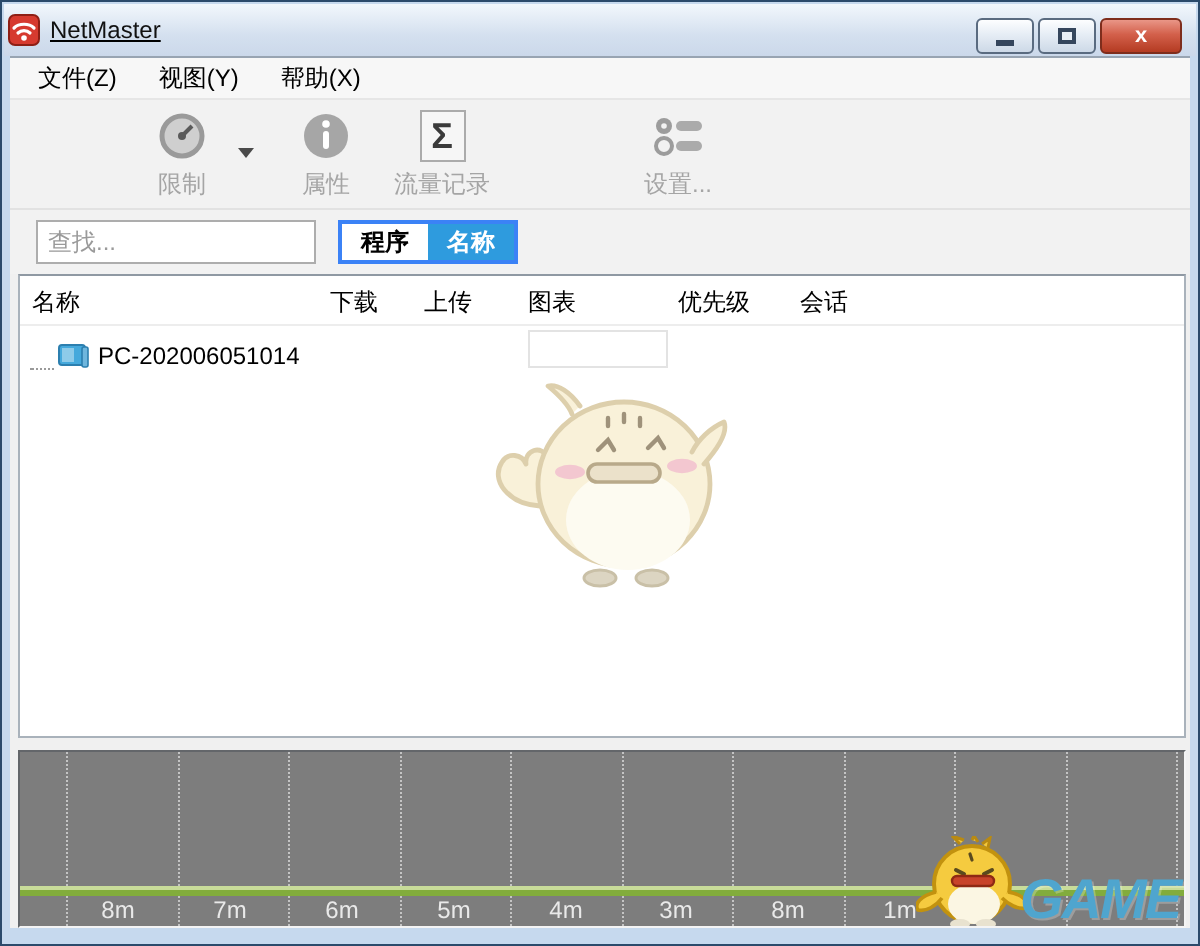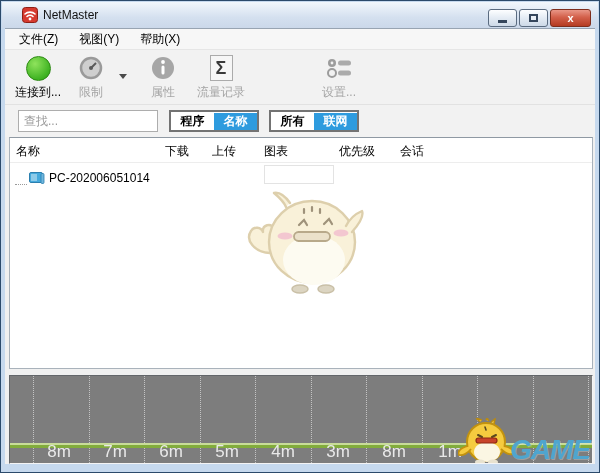--- a/index.html
+++ b/index.html
@@ -2,21 +2,21 @@
 <html><head>
 <meta charset="utf-8">
 <style>
   * { margin:0; padding:0; box-sizing:border-box; }
   body { font-family:"Liberation Sans", sans-serif; background:#fff; }
   .window { position:relative; width:600px; height:473px; background:#C6D9EE;
             border:1px solid #2B4A6B; overflow:hidden; }
   
   .titlebar { position:absolute; left:1px; right:1px; top:1px; height:26px;
               background:linear-gradient(#F2F7FC,#D4E0EF 60%,#CBD8EA);
-              display:flex; align-items:center; padding-left:20px; }
+              display:flex; align-items:center; padding-left:2px;text-decoration:underline; }
   .app-icon { width:16px; height:16px; margin-right:5px; }
   .title-text { font-size:12px; color:#111; }
   .winbtns { position:absolute; right:7px; top:7px; display:flex; gap:2px; }
   .winbtn { width:29px; height:18px; border:1px solid #5A6B80; border-radius:3px;
             background:linear-gradient(#FDFEFF,#E6EDF5 45%,#CDD9E7);
             display:flex; align-items:center; justify-content:center;
             font-size:10px; color:#333; }
   .winbtn.close { width:41px; background:linear-gradient(#E99687,#D3604B 45%,#B43B22);
                   border-color:#7E2D1C; color:#fff; font-weight:bold; font-size:11px; }
   .glyph-min { width:9px; height:3px; background:#35465C; margin-top:7px; }
@@ -44,22 +44,22 @@
                color:#3A3A3A; font-size:18px; font-weight:bold; display:flex;
                align-items:center; justify-content:center; }
   .caret { position:absolute; top:24px; width:0; height:0; border-left:4px solid transparent;
            border-right:4px solid transparent; border-top:5px solid #4A4A4A; }
   
   .filterbar { position:absolute; left:0; right:0; top:76px; height:32px; background:#F2F2F2; }
   .search { position:absolute; left:13px; top:5px; width:140px; height:22px;
             border:1px solid #ADADAD; background:#fff; font-size:12px; padding:0 5px;
             color:#333; font-family:"Liberation Sans", sans-serif; }
   .search::placeholder { color:#9A9A9A; }
-  .toggle { position:absolute; top:5px; height:22px; border:2px solid #737373; display:flex;
-            background:#fff;align-items:flex-end; }
+  .toggle { position:absolute; top:5px; height:22px; border:2px solid #3b82f6; display:flex;
+            background:#fff; }
   .tseg { width:43px; font-size:12px; font-weight:bold; display:flex; align-items:center;
           justify-content:center; color:#000; background:#fff; }
   .tseg.sel { background:#2E9BDE; color:#fff; }
   
   .tablepanel { position:absolute; left:4px; top:108px; width:584px; height:232px;
                 background:#fff; border:1px solid #A9B2BB; border-top-color:#8F99A3; }
   .thead { position:relative; height:25px; border-bottom:1px solid #EDEDED; }
   .th { position:absolute; top:5px; font-size:12px; color:#000; white-space:nowrap; }
   .trow { position:relative; height:22px; display:flex; align-items:flex-end; }
   .tree-dots { width:12px; border-top:1px dotted #9A9A9A; margin-left:5px; }
@@ -71,21 +71,21 @@
   
   .graph { position:absolute; left:4px; top:346px; width:584px; height:89px;
            background:#7D7D7D; border:1px solid; border-color:#63666A #F4F4F4 #F4F4F4 #63666A;
            overflow:hidden; }
   .gridline { position:absolute; top:0; bottom:0; width:0;
               border-left:1px dotted rgba(255,255,255,0.55); }
   .greenline { position:absolute; left:0; right:0; bottom:15px; }
   .greenline .hi { height:2px; background:#C8DC99; }
   .greenline .lo { height:3px; background:#82AC3C; }
   .tlab { position:absolute; bottom:1px; width:30px; text-align:center;
-          font-size:17px; color:#E9E9E9; }
+          font-size:12px; color:#E9E9E9; }
   .logo { position:absolute; right:2px; bottom:-3px; display:flex; align-items:flex-end; }
   .logo-3dm  { font-size:28px; font-weight:bold; font-style:italic; color:#D6492E;
                letter-spacing:-1px; text-shadow:1px 1px 0 rgba(255,255,255,0.25); }
   .logo-game { font-size:28px; font-weight:bold; font-style:italic; color:#4FA5CE;
                letter-spacing:-1px; text-shadow:1px 1px 0 rgba(255,255,255,0.25); }
   .logo-chick { margin-right:-6px; margin-bottom:2px; }
 </style>
 </head>
 <body>
 
@@ -112,26 +112,20 @@
 
   <div class="client">
 
     <div class="menubar">
       <span class="menu-item">文件(Z)</span>
       <span class="menu-item">视图(Y)</span>
       <span class="menu-item">帮助(X)</span>
     </div>
 
     <div class="toolbar">
-      <div class="tbtn" style="left:4px;width:58px;">
-        <div class="ticon">
-            <div class="green-ball"></div>
-          </div>
-        <div class="tlabel on">连接到...</div>
-      </div>
       <div class="tbtn" style="left:62px;width:48px;">
         <div class="ticon">
           <svg width="24" height="24" viewBox="0 0 24 24">
             <circle cx="12" cy="12" r="10" fill="#CFCFCF" stroke="#9A9A9A" stroke-width="2.5"></circle>
             <circle cx="12" cy="12" r="2" fill="#5A5A5A"></circle>
             <line x1="12" y1="12" x2="17" y2="7" stroke="#5A5A5A" stroke-width="2"></line>
           </svg>
         </div>
         <div class="tlabel off">限制</div>
       </div>
@@ -164,24 +158,20 @@
         </div>
         <div class="tlabel off">设置...</div>
       </div>
     </div>
 
     <div class="filterbar">
       <input class="search" type="text" placeholder="查找..." style="">
       <div class="toggle" style="left:164px;">
         <div class="tseg">程序</div>
         <div class="tseg sel">名称</div>
-      </div>
-      <div class="toggle" style="left:264px;">
-        <div class="tseg">所有</div>
-        <div class="tseg sel">联网</div>
       </div>
     </div>
 
     <div class="tablepanel">
       <div class="thead">
         <span class="th" style="left:6px">名称</span>
         <span class="th" style="left:155px">下载</span>
         <span class="th" style="left:202px">上传</span>
         <span class="th" style="left:254px">图表</span>
         <span class="th" style="left:329px">优先级</span>

